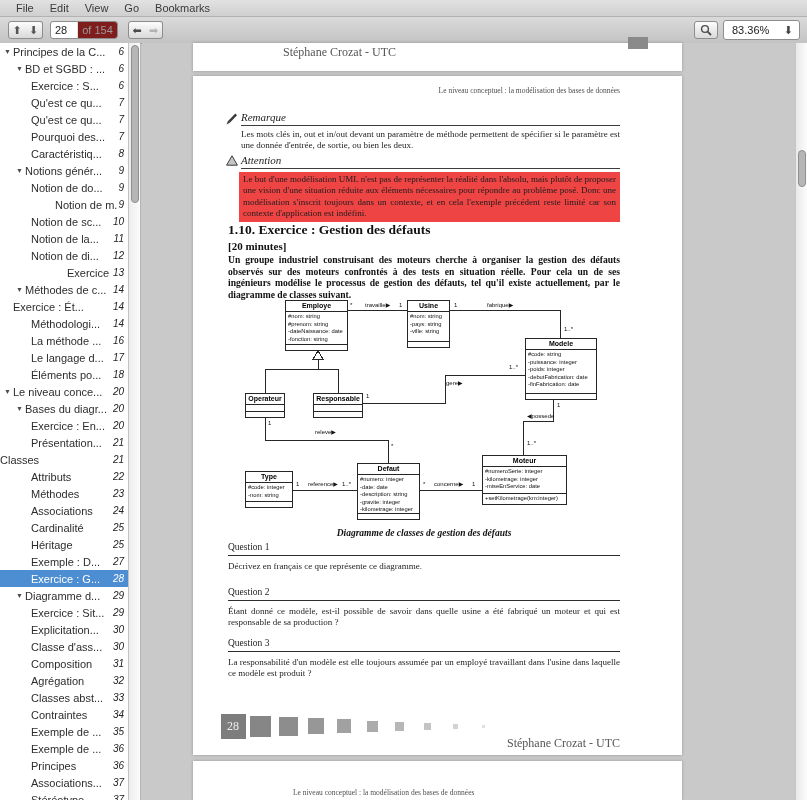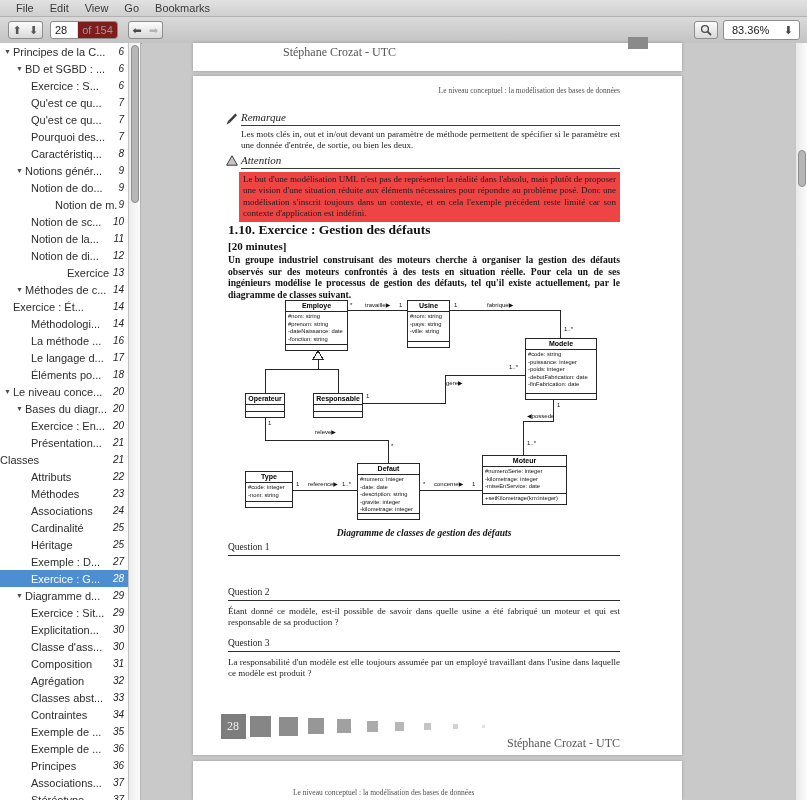--- a/index.html
+++ b/index.html
@@ -455,20 +455,21 @@
       <span class="uml-label" style="left: 63px; top: 190px;">1</span>
       <span class="uml-label" style="left: 109px; top: 190px;">1..*</span>
       <span class="uml-label" style="left: 201px; top: 190px;">concerne▶</span>
       <span class="uml-label" style="left: 190px; top: 190px;">*</span>
       <span class="uml-label" style="left: 239px; top: 190px;">1</span>
     </div>
   <div class="abs caption serif" style="left:35px;top:452px;width:392px;">Diagramme de classes de gestion des défauts</div>
 
   <div class="abs q-title serif" style="left:35px;top:466px;">Question 1</div>
   <div class="abs thin-rule" style="left:35px;top:479px;width:392px;"></div>
+  <div class="abs pdf-body serif" style="left:35px;top:485px;width:392px;text-align:left;">Décrivez en français ce que représente ce diagramme.</div>
 
   <div class="abs q-title serif" style="left:35px;top:511px;">Question 2</div>
   <div class="abs thin-rule" style="left:35px;top:524px;width:392px;"></div>
   <div class="abs pdf-body serif" style="left:35px;top:530px;width:392px;">Étant donné ce modèle, est-il possible de savoir dans quelle usine a été fabriqué un moteur et qui est responsable de sa production ?</div>
 
   <div class="abs q-title serif" style="left:35px;top:562px;">Question 3</div>
   <div class="abs thin-rule" style="left:35px;top:575px;width:392px;"></div>
   <div class="abs pdf-body serif" style="left:35px;top:581px;width:392px;">La responsabilité d'un modèle est elle toujours assumée par un employé travaillant dans l'usine dans laquelle ce modèle est produit ?</div>
 
   <div id="footer-squares">

